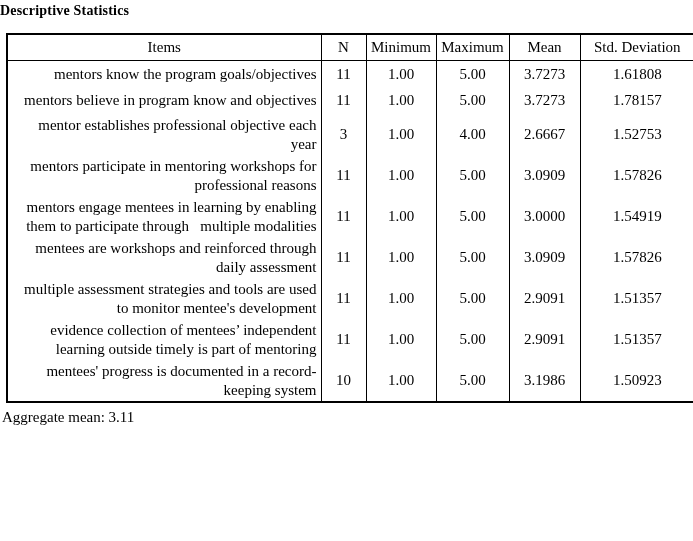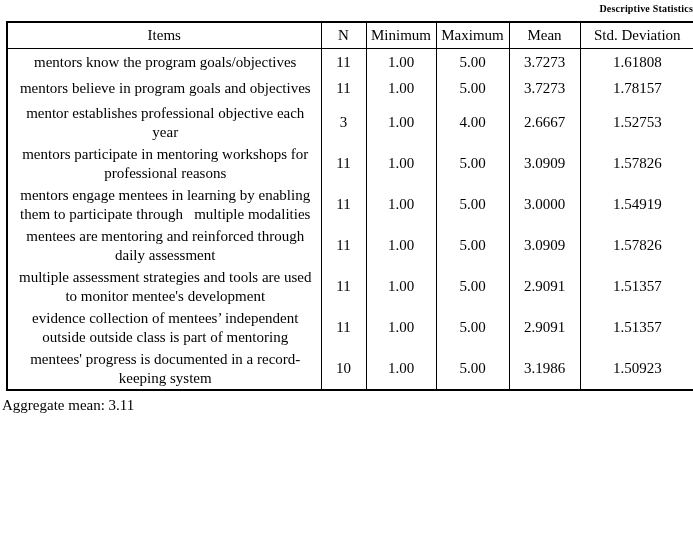--- a/index.html
+++ b/index.html
@@ -5,25 +5,25 @@
   * { margin: 0; padding: 0; box-sizing: border-box; }
   html, body {
     width: 693px;
     height: 541px;
     background: #ffffff;
     font-family: "Liberation Serif", serif;
     color: #000000;
     overflow: hidden;
   }
   .page-title {
-    text-align: right;
+    text-align: left;
     font-weight: bold;
-    font-size: 10px;
+    font-size: 14px;
     padding-top: 3px;
-    height: 21px;
+    height: 33px;
     letter-spacing: 0.2px;
   }
   table.stats {
     border-collapse: collapse;
     table-layout: fixed;
     width: 689px;
     margin-left: 6px;
     border: 2px solid #000000;
   }
   table.stats th, table.stats td {
@@ -36,21 +36,21 @@
     vertical-align: middle;
     overflow: hidden;
   }
   table.stats thead th {
     border-bottom: 1px solid #000000;
     height: 26px;
     text-align: center;
   }
   table.stats tbody td { height: 27px; line-height: 18.5px; }
   td.items-col {
-    text-align: center;
+    text-align: right;
     padding: 2px 4px 2px 6px;
     white-space: pre-wrap;
   }
   td.num-col { text-align: center; padding: 2px 2px; }
   .footer-note {
     font-size: 15px;
     padding: 6px 0 0 2px;
   }
   .col-items { width: 314px; }
   .col-n { width: 45px; }
@@ -86,21 +86,21 @@
   <tbody>
       <tr>
         <td class="items-col">mentors know the program goals/objectives</td>
         <td class="num-col">11</td>
         <td class="num-col">1.00</td>
         <td class="num-col">5.00</td>
         <td class="num-col">3.7273</td>
         <td class="num-col">1.61808</td>
       </tr>
       <tr>
-        <td class="items-col">mentors believe in program goals and objectives</td>
+        <td class="items-col">mentors believe in program know and objectives</td>
         <td class="num-col">11</td>
         <td class="num-col">1.00</td>
         <td class="num-col">5.00</td>
         <td class="num-col">3.7273</td>
         <td class="num-col">1.78157</td>
       </tr>
       <tr>
         <td class="items-col">mentor establishes professional objective each year</td>
         <td class="num-col">3</td>
         <td class="num-col">1.00</td>
@@ -118,37 +118,37 @@
       </tr>
       <tr>
         <td class="items-col">mentors engage mentees in learning by enabling them to participate through   multiple modalities</td>
         <td class="num-col">11</td>
         <td class="num-col">1.00</td>
         <td class="num-col">5.00</td>
         <td class="num-col">3.0000</td>
         <td class="num-col">1.54919</td>
       </tr>
       <tr>
-        <td class="items-col">mentees are mentoring and reinforced through daily assessment</td>
+        <td class="items-col">mentees are workshops and reinforced through daily assessment</td>
         <td class="num-col">11</td>
         <td class="num-col">1.00</td>
         <td class="num-col">5.00</td>
         <td class="num-col">3.0909</td>
         <td class="num-col">1.57826</td>
       </tr>
       <tr>
         <td class="items-col">multiple assessment strategies and tools are used to monitor mentee's development</td>
         <td class="num-col">11</td>
         <td class="num-col">1.00</td>
         <td class="num-col">5.00</td>
         <td class="num-col">2.9091</td>
         <td class="num-col">1.51357</td>
       </tr>
       <tr>
-        <td class="items-col">evidence collection of mentees’ independent outside outside class is part of mentoring</td>
+        <td class="items-col">evidence collection of mentees’ independent learning outside timely is part of mentoring</td>
         <td class="num-col">11</td>
         <td class="num-col">1.00</td>
         <td class="num-col">5.00</td>
         <td class="num-col">2.9091</td>
         <td class="num-col">1.51357</td>
       </tr>
       <tr>
         <td class="items-col">mentees' progress is documented in a record-keeping system</td>
         <td class="num-col">10</td>
         <td class="num-col">1.00</td>

